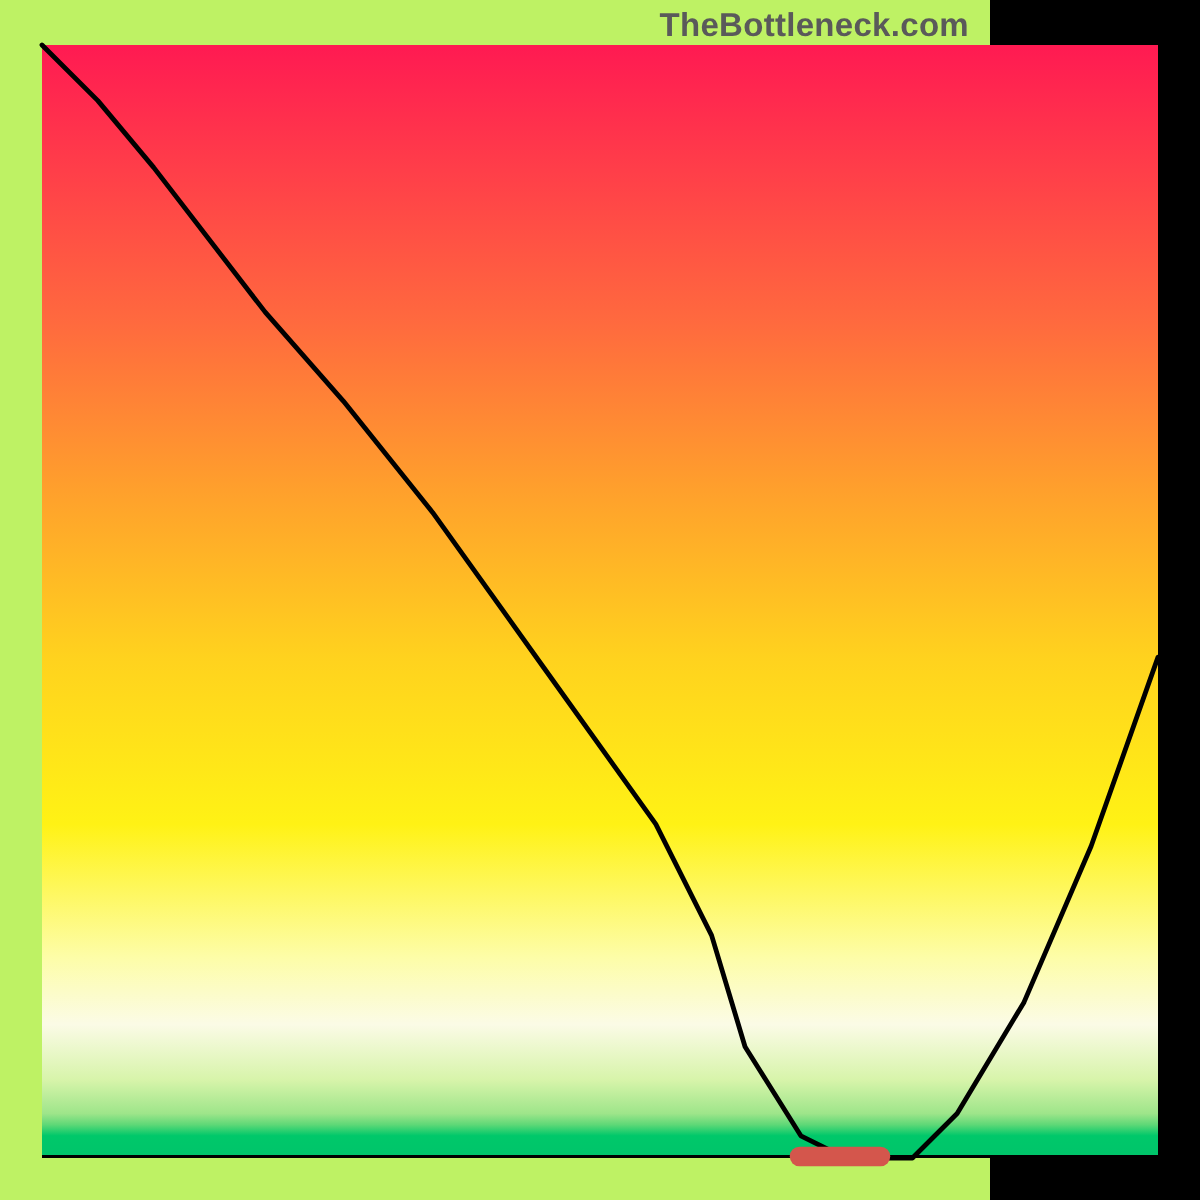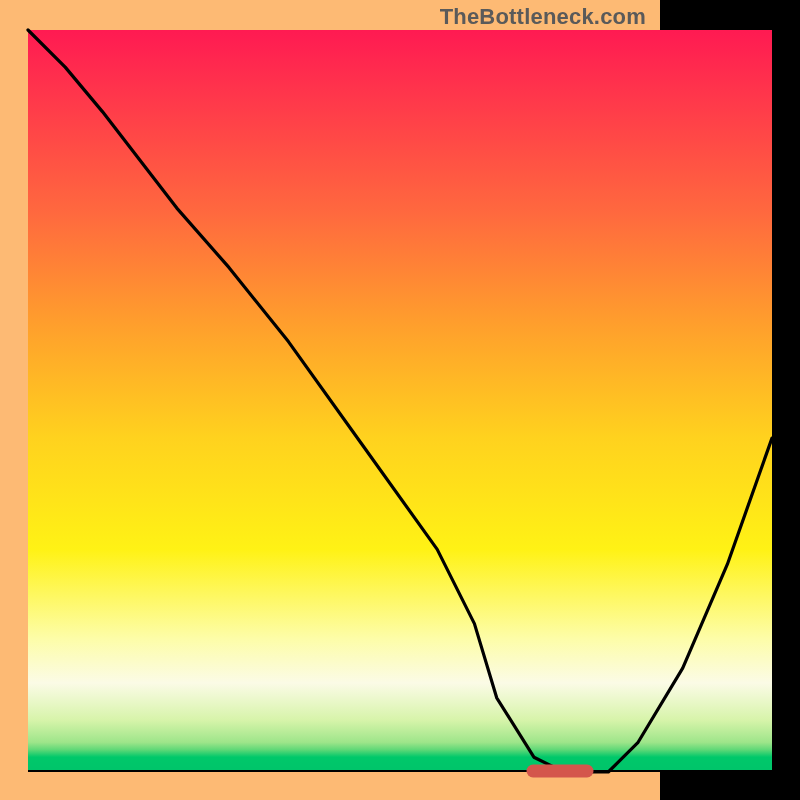--- a/index.html
+++ b/index.html
@@ -7,21 +7,21 @@
     padding: 0;
     width: 800px;
     height: 800px;
     background: #000;
     overflow: hidden;
   }
   .frame {
     position: relative;
     width: 660px;
     height: 800px;
-    background: #fdba74;
+    background: #bef264;
   }
   .watermark {
     position: absolute;
     top: 4px;
     right: 14px;
     font-family: Arial, Helvetica, sans-serif;
     font-size: 22px;
     font-weight: 600;
     color: #5a5a5a;
     letter-spacing: 0.2px;

